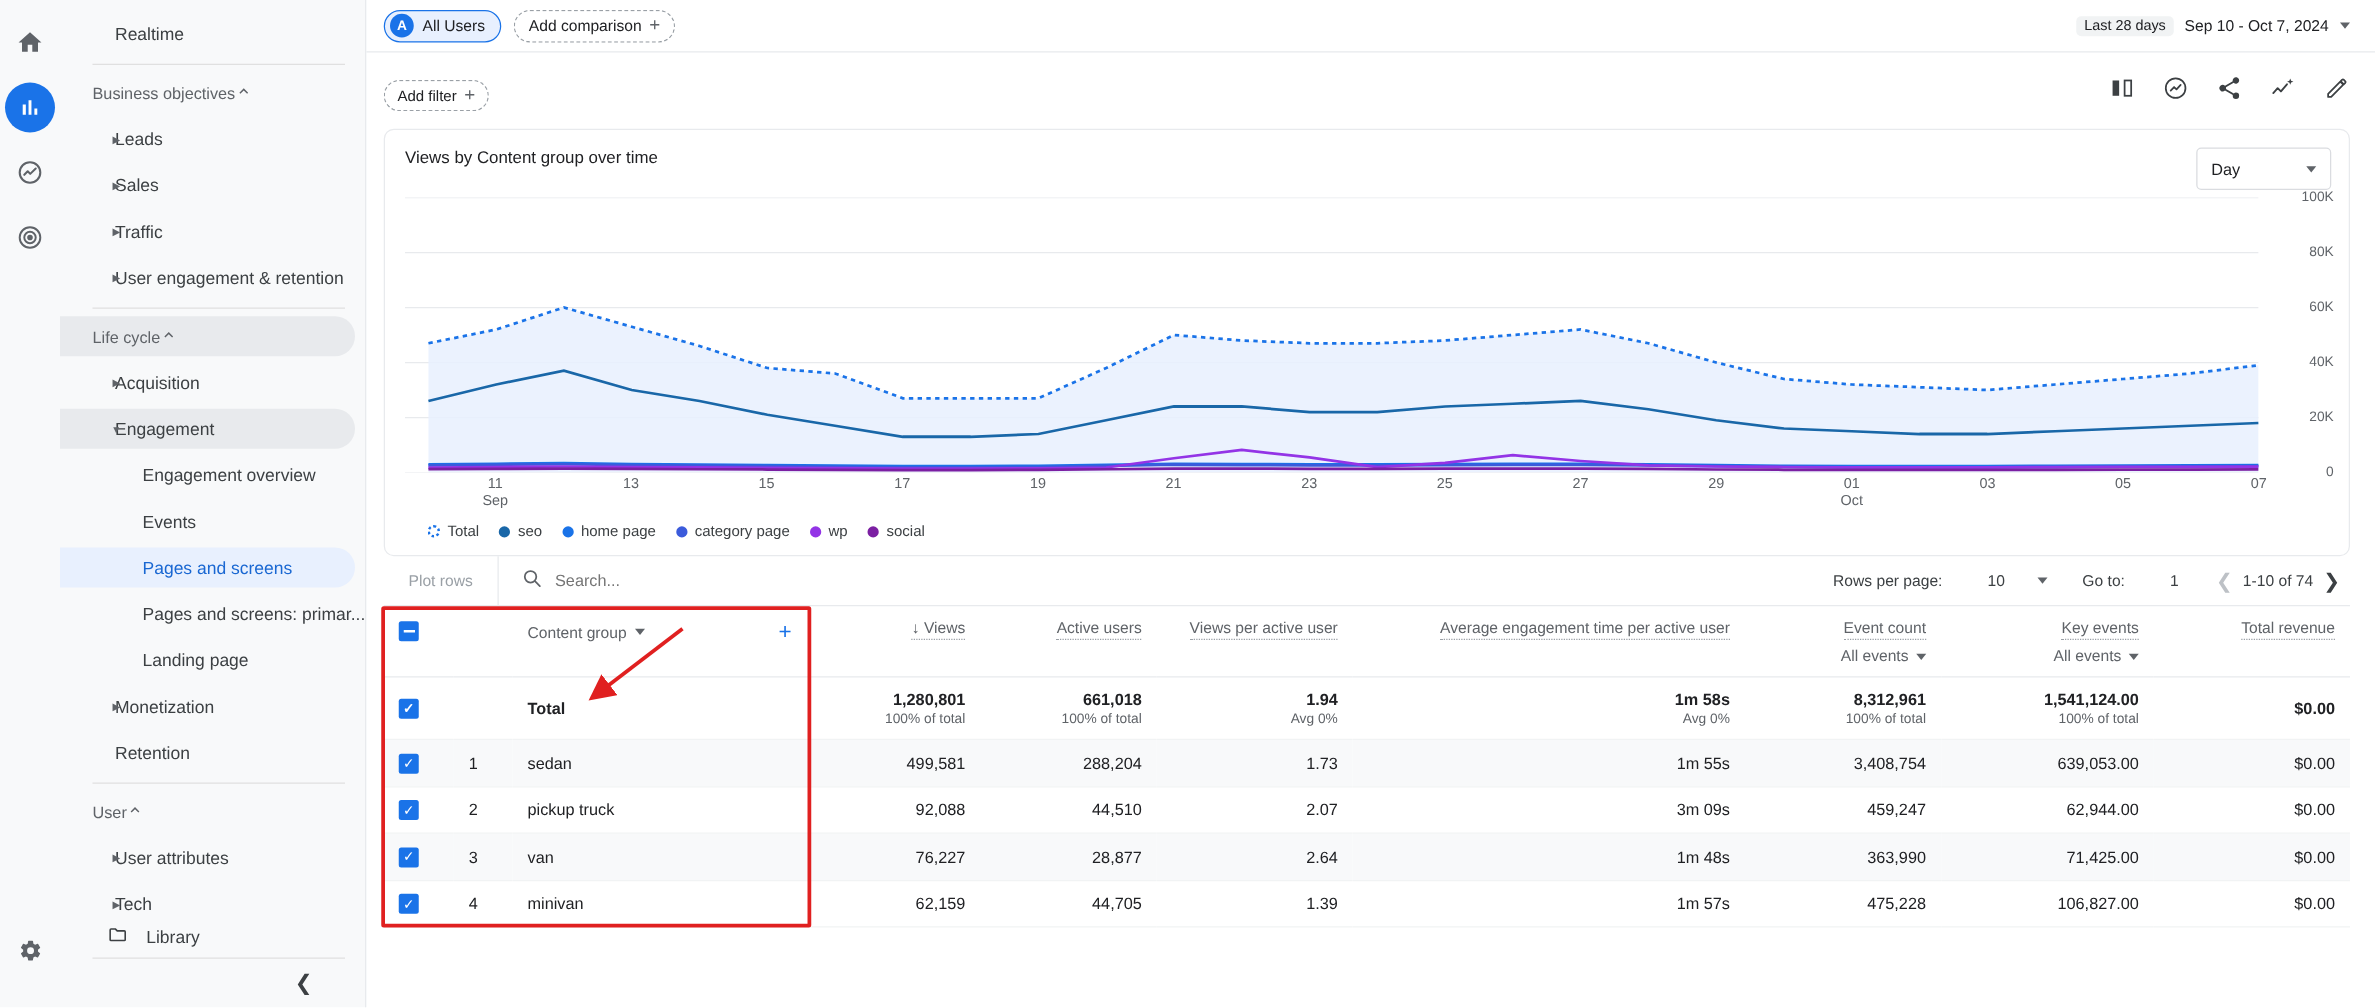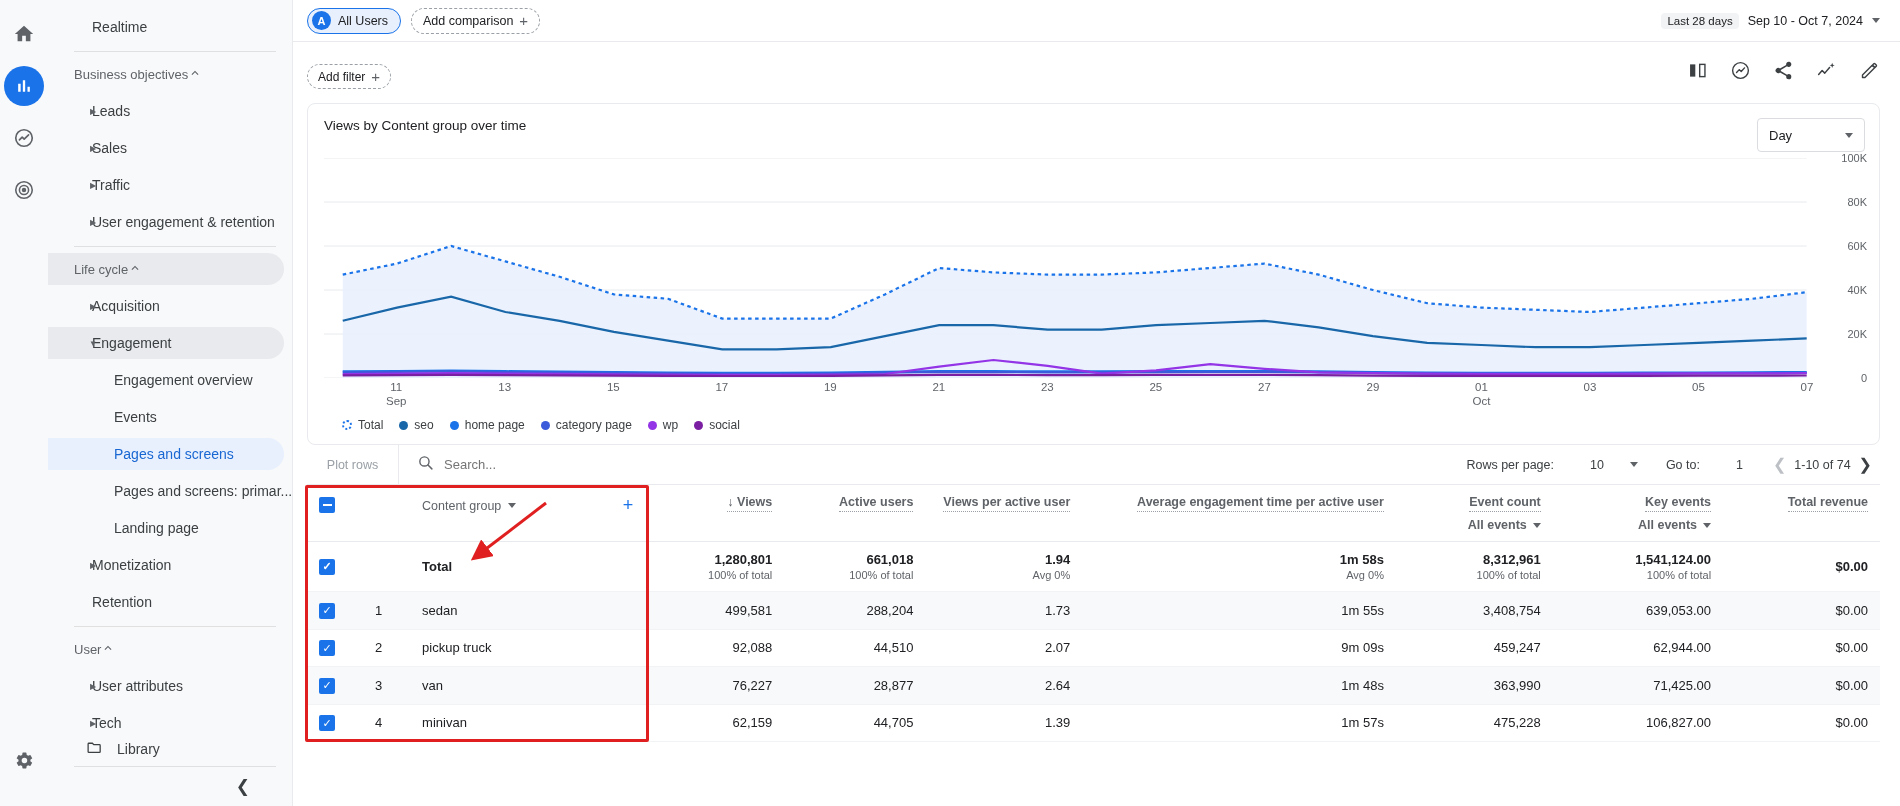--- a/index.html
+++ b/index.html
@@ -185,21 +185,21 @@
   table.gt { width: 100%; border-collapse: collapse; table-layout: fixed; }
   table.gt th {
     font-weight: 400; font-size: 12.5px; color: #5f6368;
     padding: 10px 12px 9px 12px; vertical-align: top;
     border-bottom: 1px solid #e8eaed;
   }
   table.gt th .hl-underline {
     border-bottom: 1px dotted #9aa0a6; padding-bottom: 2px;
     display: inline-block; cursor: pointer;
   }
-  table.gt th.num { text-align: right; font-weight: bold; }
+  table.gt th.num { text-align: right; }
   table.gt th.dim { text-align: left; }
   .sub-select {
     display: block; margin-top: 6px; font-size: 12.5px; color: #5f6368; cursor: pointer;
   }
   .sub-select .caret-dn { display: inline-block; vertical-align: middle; margin-left: 6px; }
   table.gt td {
     font-size: 13px; color: #202124; padding: 10px 12px;
     border-bottom: 1px solid #f1f3f4;
   }
   table.gt td.num { text-align: right; }
@@ -621,21 +621,21 @@
               <td class="num">639,053.00</td>
               <td class="num">$0.00</td>
             </tr>
             <tr class="">
       <td><span class="cb">✓</span></td>
       <td class="col-idx idxcell">2</td>
       <td class="dimname">pickup truck</td>
               <td class="num">92,088</td>
               <td class="num">44,510</td>
               <td class="num">2.07</td>
-              <td class="num">9m 09s</td>
+              <td class="num">3m 09s</td>
               <td class="num">459,247</td>
               <td class="num">62,944.00</td>
               <td class="num">$0.00</td>
             </tr>
             <tr class="alt">
       <td><span class="cb">✓</span></td>
       <td class="col-idx idxcell">3</td>
       <td class="dimname">van</td>
               <td class="num">76,227</td>
               <td class="num">28,877</td>

